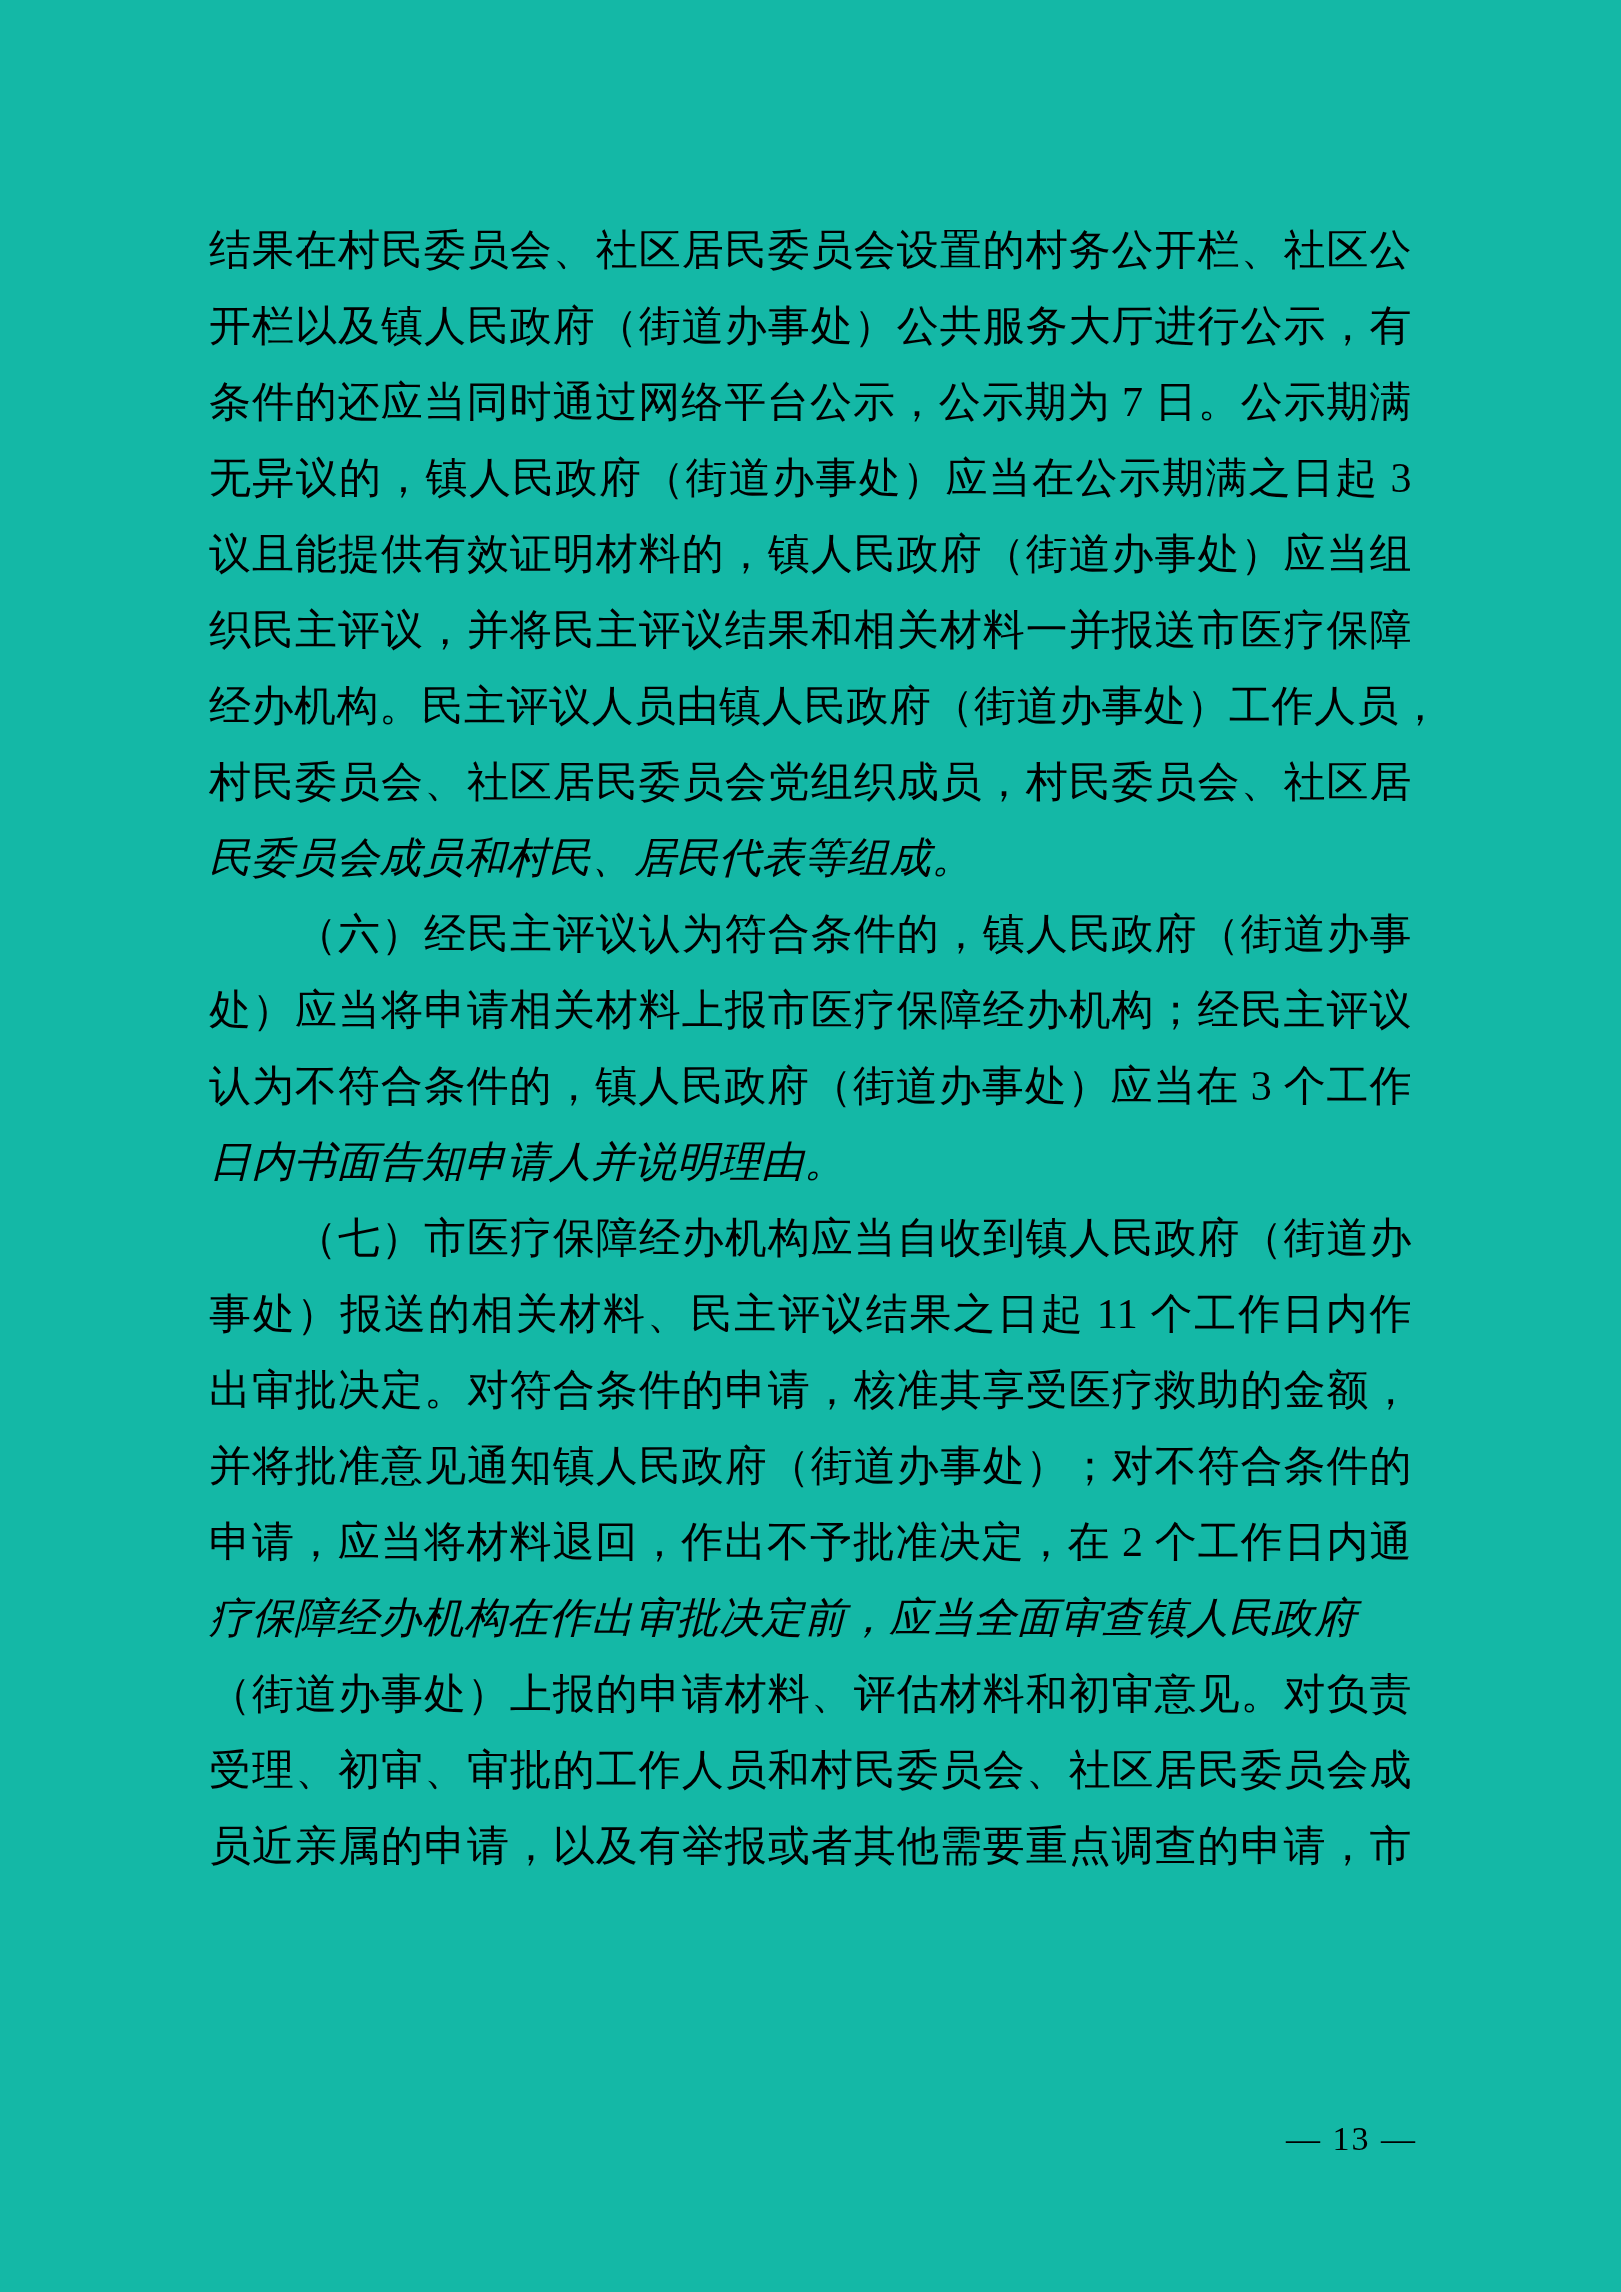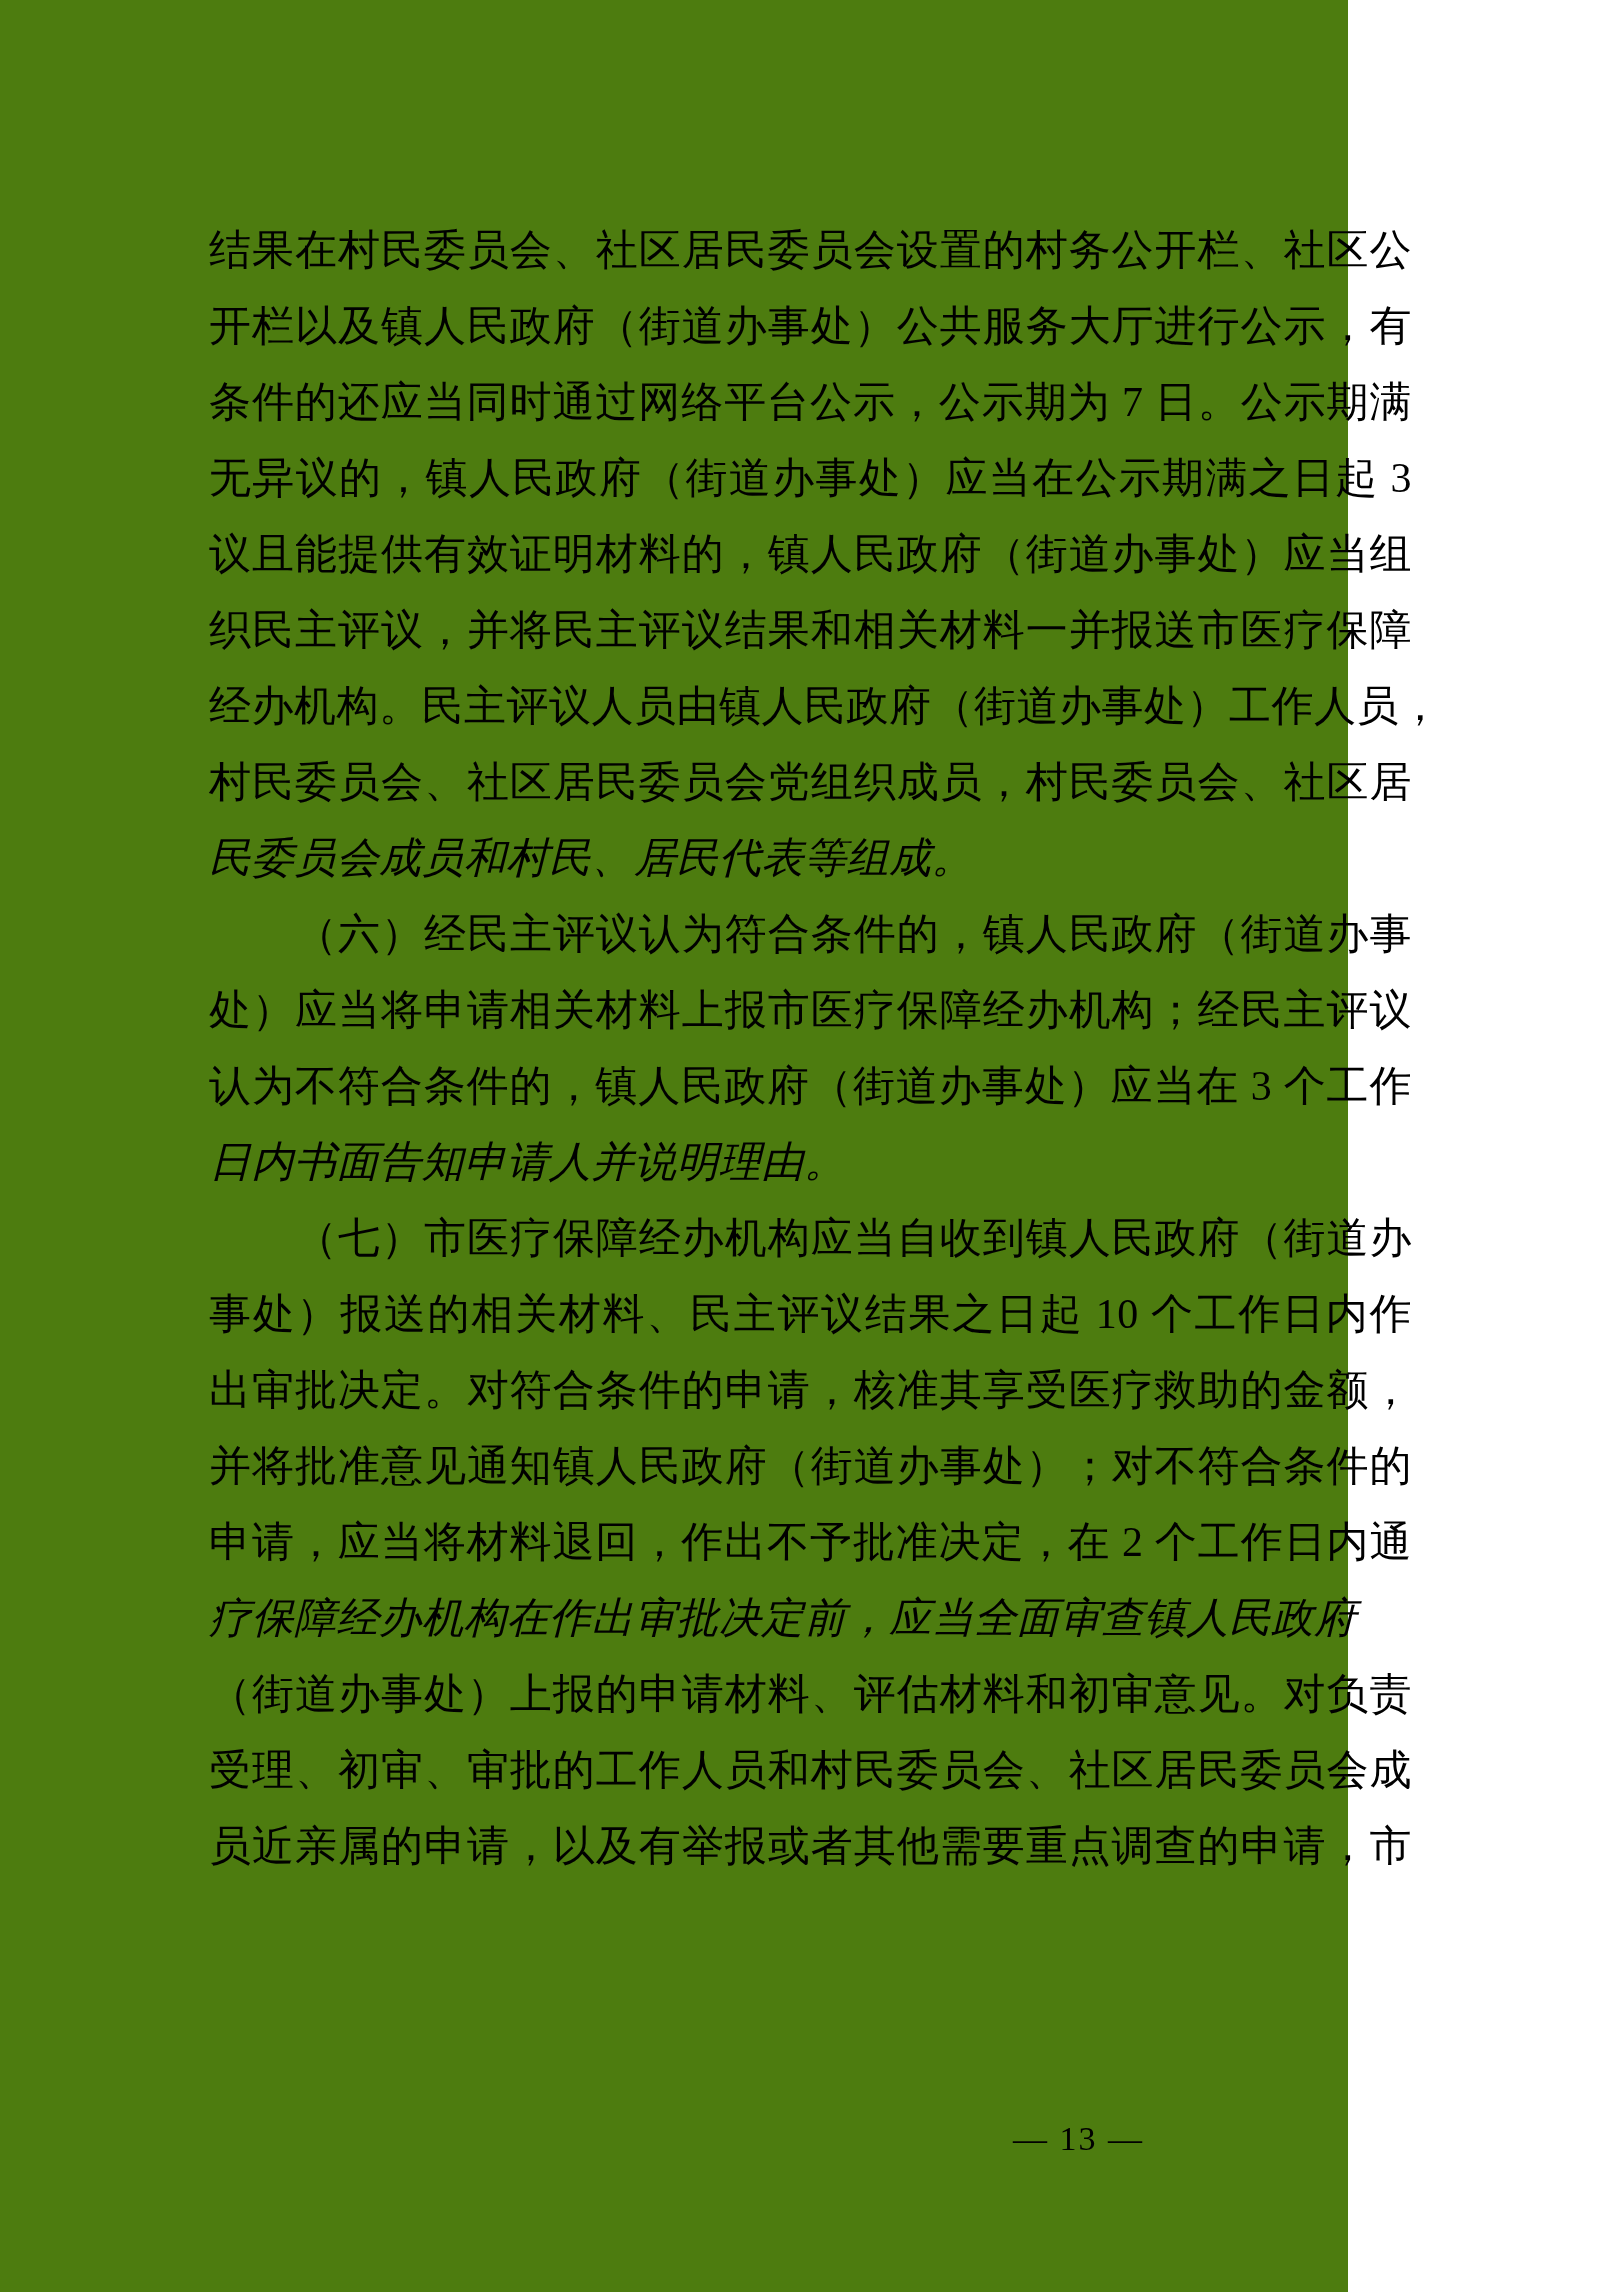--- a/index.html
+++ b/index.html
@@ -11,23 +11,23 @@
     width: 1621px;
     height: 2293px;
     position: relative;
     font-family: "Liberation Serif", "DejaVu Serif", serif;
     color: #000000;
     overflow: hidden;
   }
   .page {
     position: absolute;
     left: 0; top: 0;
-    width: 1348px;
+    width: 1621px;
     height: 2293px;
-    background: #4d7c0f;
+    background: #14b8a6;
   }
   .text-block {
     position: absolute;
     left: 209px;
     top: 212px;
     width: 1203px;
   }
   .line {
     font-size: 42px;
     line-height: 76px;
@@ -67,21 +67,21 @@
     <div class="line">议且能提供有效证明材料的，镇人民政府（街道办事处）应当组</div>
     <div class="line">织民主评议，并将民主评议结果和相关材料一并报送市医疗保障</div>
     <div class="line">经办机构。民主评议人员由镇人民政府（街道办事处）工作人员，</div>
     <div class="line">村民委员会、社区居民委员会党组织成员，村民委员会、社区居</div>
     <div class="line para-end">民委员会成员和村民、居民代表等组成。</div>
     <div class="line indent">（六）经民主评议认为符合条件的，镇人民政府（街道办事</div>
     <div class="line">处）应当将申请相关材料上报市医疗保障经办机构；经民主评议</div>
     <div class="line">认为不符合条件的，镇人民政府（街道办事处）应当在 3 个工作</div>
     <div class="line para-end">日内书面告知申请人并说明理由。</div>
     <div class="line indent">（七）市医疗保障经办机构应当自收到镇人民政府（街道办</div>
-    <div class="line">事处）报送的相关材料、民主评议结果之日起 10 个工作日内作</div>
+    <div class="line">事处）报送的相关材料、民主评议结果之日起 11 个工作日内作</div>
     <div class="line">出审批决定。对符合条件的申请，核准其享受医疗救助的金额，</div>
     <div class="line">并将批准意见通知镇人民政府（街道办事处）；对不符合条件的</div>
     <div class="line">申请，应当将材料退回，作出不予批准决定，在 2 个工作日内通</div>
     <div class="line para-end">疗保障经办机构在作出审批决定前，应当全面审查镇人民政府</div>
     <div class="line">（街道办事处）上报的申请材料、评估材料和初审意见。对负责</div>
     <div class="line">受理、初审、审批的工作人员和村民委员会、社区居民委员会成</div>
     <div class="line">员近亲属的申请，以及有举报或者其他需要重点调查的申请，市</div>
   </div>
 
   <div class="page-number">— 13 —</div>

